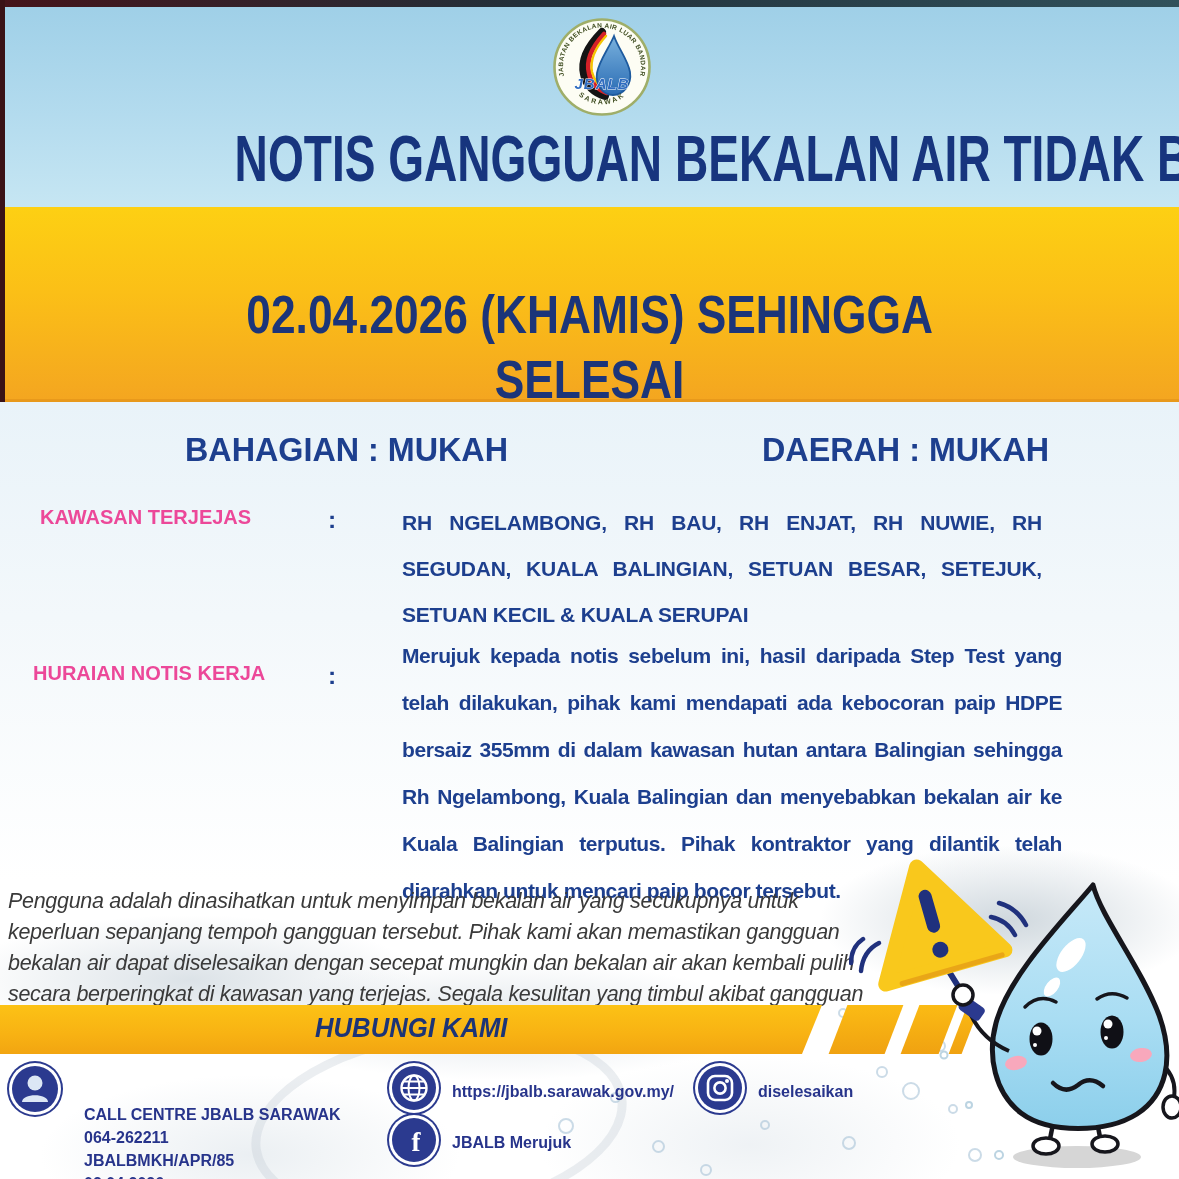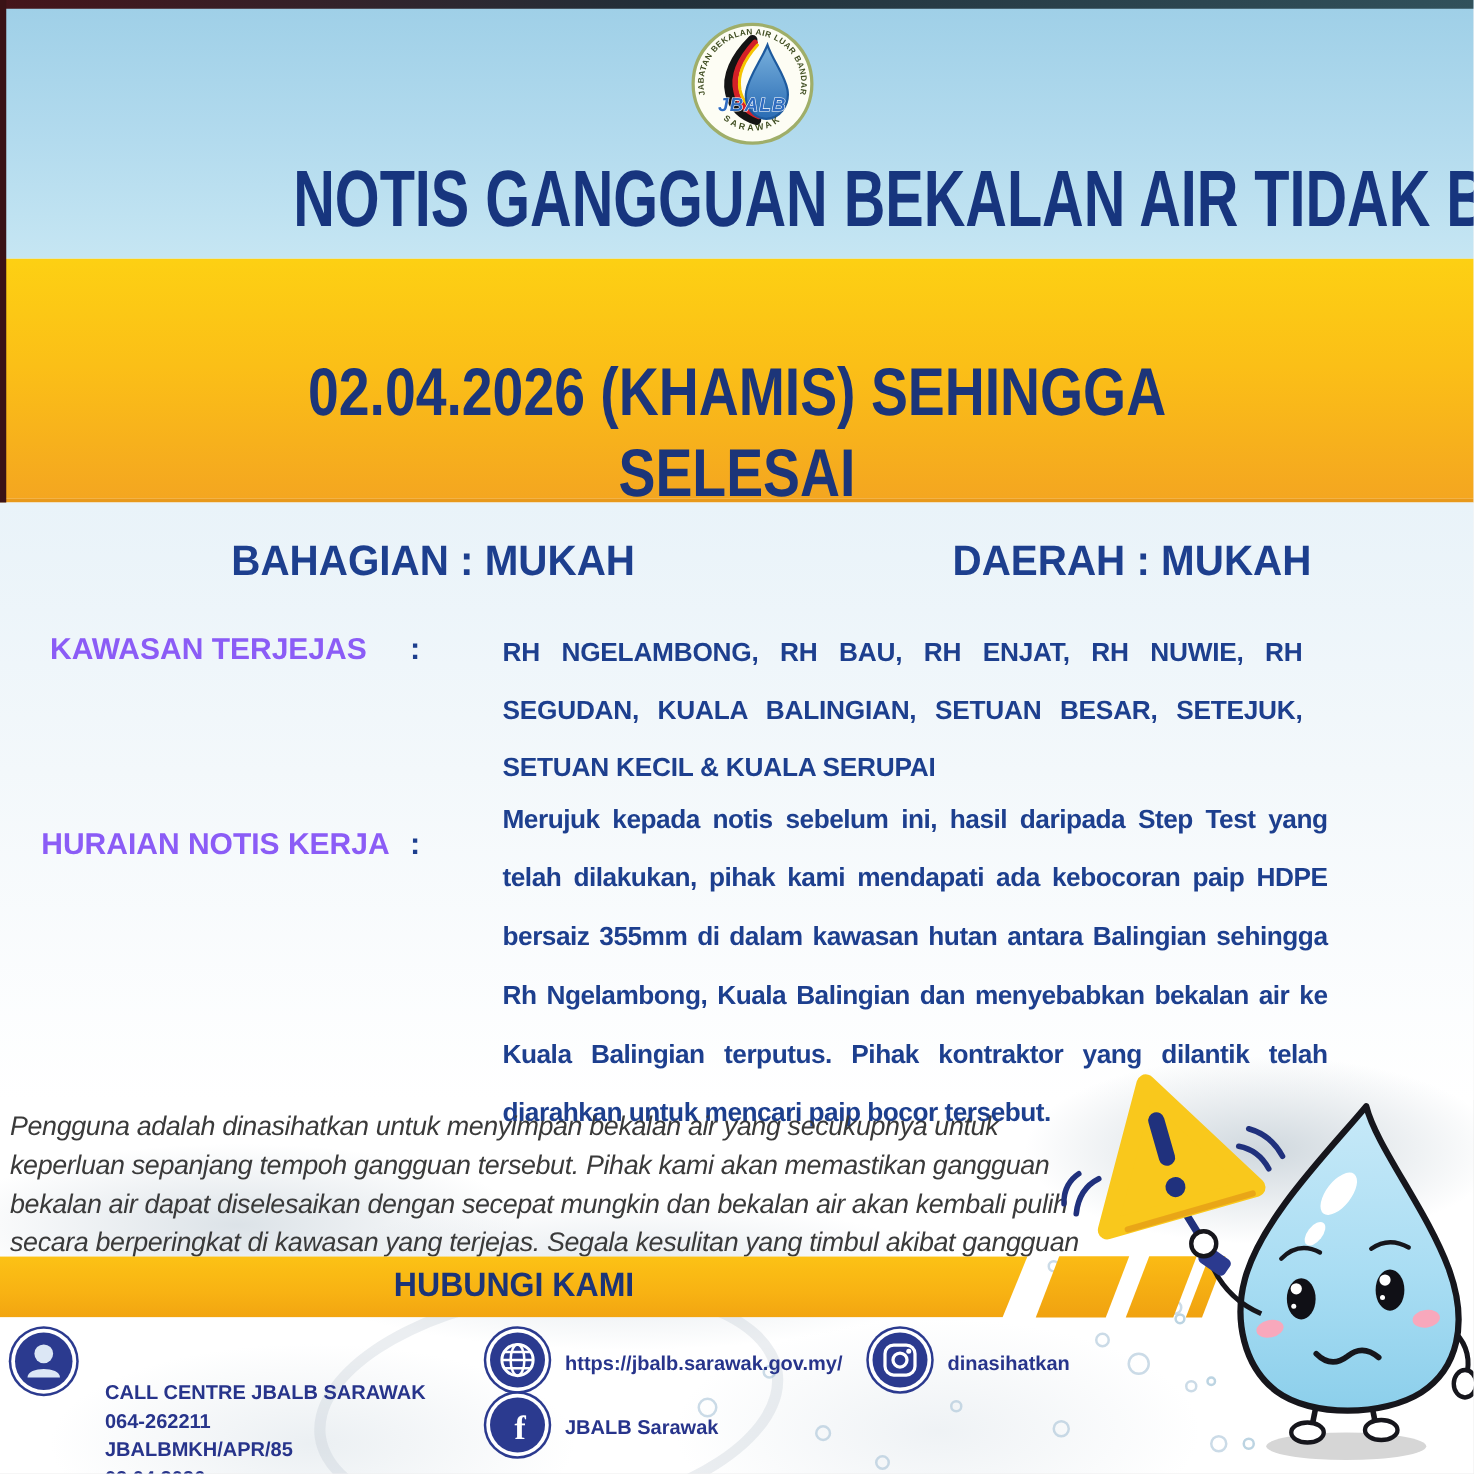--- a/index.html
+++ b/index.html
@@ -25,36 +25,36 @@
         border-bottom:3px solid #e8991b;box-sizing:border-box;}
   .date-line{position:absolute;left:0;width:1179px;text-align:center;margin-top:31px;}
   .cond-date{display:inline-block;transform:scaleX(0.82);transform-origin:50% 50%;
              white-space:nowrap;font-weight:bold;font-size:54px;color:#1c3579;}
 
   
   .main{top:402px;left:0;width:1179px;height:478px;
         background:linear-gradient(180deg,#e9f3f9 0%,#f3f8fb 45%,#ffffff 100%);}
   .cond-loc{display:inline-block;transform:scaleX(0.95);transform-origin:0 50%;
             white-space:nowrap;font-weight:bold;font-size:34px;color:#1d3f8e;}
-  .label{font-weight:bold;font-size:24px;color:#8b5cf6;white-space:nowrap;}
+  .label{font-weight:bold;font-size:20px;color:#ec4899;white-space:nowrap;}
   .colon{font-weight:bold;font-size:24.5px;color:#1d3f8e;}
   .value-block{font-weight:bold;font-size:21px;color:#1d3f8e;line-height:46px;
                text-align:justify;letter-spacing:-0.2px;}
   .para-block{font-weight:bold;font-size:21px;color:#1d3f8e;line-height:47px;
               text-align:justify;letter-spacing:-0.4px;}
 
   
   .advisory{top:886px;left:8px;width:880px;font-style:italic;font-size:21.5px;
             color:#3a3a3a;line-height:31px;letter-spacing:-0.3px;font-weight:500;z-index:3;}
 
   
   .hubungi{top:1005px;left:0;width:822px;height:49px;
            background:linear-gradient(180deg,#fcc215 0%,#f8b213 60%,#f2a511 100%);
            clip-path:polygon(0 0,100% 0,calc(100% - 20px) 100%,0 100%);z-index:3;}
-  .hubungi-text{position:absolute;top:8px;left:0;width:100%;text-align:center;}
+  .hubungi-text{position:absolute;top:8px;left:0;width:100%;text-align:center;font-style:italic;}
   .cond-hub{display:inline-block;transform:scaleX(0.95);white-space:nowrap;
             font-weight:bold;font-size:27px;color:#1c3477;}
   .stripe{top:1005px;height:49px;background:linear-gradient(180deg,#fbbb14,#f0a211);
           transform:skewX(-21deg);z-index:3;}
   .stripe-a{left:838px;width:56px;}
   .stripe-b{left:910px;width:38px;}
   .stripe-c{left:958px;width:13px;}
 
   
   .disc{border-radius:50%;background:#2b3a8f;
@@ -186,30 +186,30 @@
       <line x1="11" y1="28.5" x2="33" y2="28.5" stroke="#ffffff" stroke-width="2"></line>
     </svg>
   </div>
   <div class="abs footer-text" style="top:1080px;left:452px;">https://jbalb.sarawak.gov.my/</div>
 
   <div class="abs disc" style="top:1118px;left:392px;width:44px;height:44px;">
     <svg width="44" height="44" viewBox="0 0 44 44">
       <text x="24" y="33" text-anchor="middle" font-size="27" font-weight="bold" font-family="Liberation Serif, serif" fill="#ffffff">f</text>
     </svg>
   </div>
-  <div class="abs footer-text" style="top:1131px;left:452px;">JBALB Sarawak</div>
+  <div class="abs footer-text" style="top:1131px;left:452px;">JBALB Merujuk</div>
 
   <div class="abs disc" style="top:1066px;left:698px;width:44px;height:44px;">
     <svg width="44" height="44" viewBox="0 0 44 44">
       <rect x="10" y="10" width="24" height="24" rx="7" fill="none" stroke="#ffffff" stroke-width="2.6"></rect>
       <circle cx="22" cy="22" r="5.6" fill="none" stroke="#ffffff" stroke-width="2.6"></circle>
       <circle cx="29" cy="15" r="2" fill="#ffffff"></circle>
     </svg>
   </div>
-  <div class="abs footer-text" style="top:1080px;left:758px;">dinasihatkan</div>
+  <div class="abs footer-text" style="top:1080px;left:758px;">diselesaikan</div>
 
   <div class="abs mascot-wrap">
     <svg width="330" height="324" viewBox="0 0 330 324">
       <defs>
         <linearGradient id="dropG" x1="0" y1="0" x2="0" y2="1">
           <stop offset="0" stop-color="#c7e9f8"></stop>
           <stop offset="0.55" stop-color="#a9ddf3"></stop>
           <stop offset="1" stop-color="#8ccfeb"></stop>
         </linearGradient>
       </defs>

